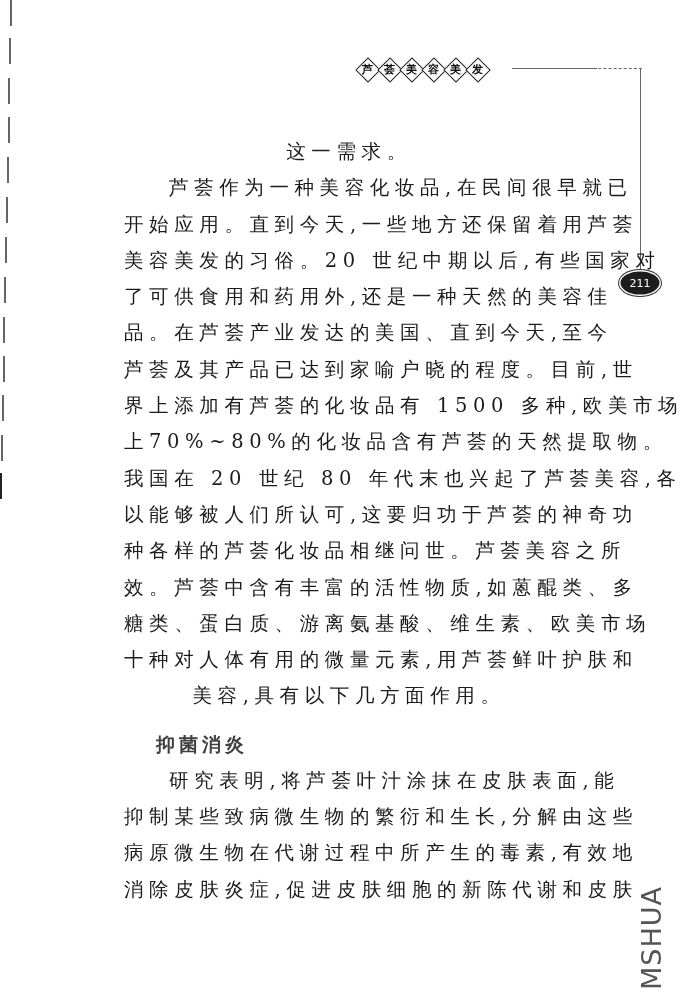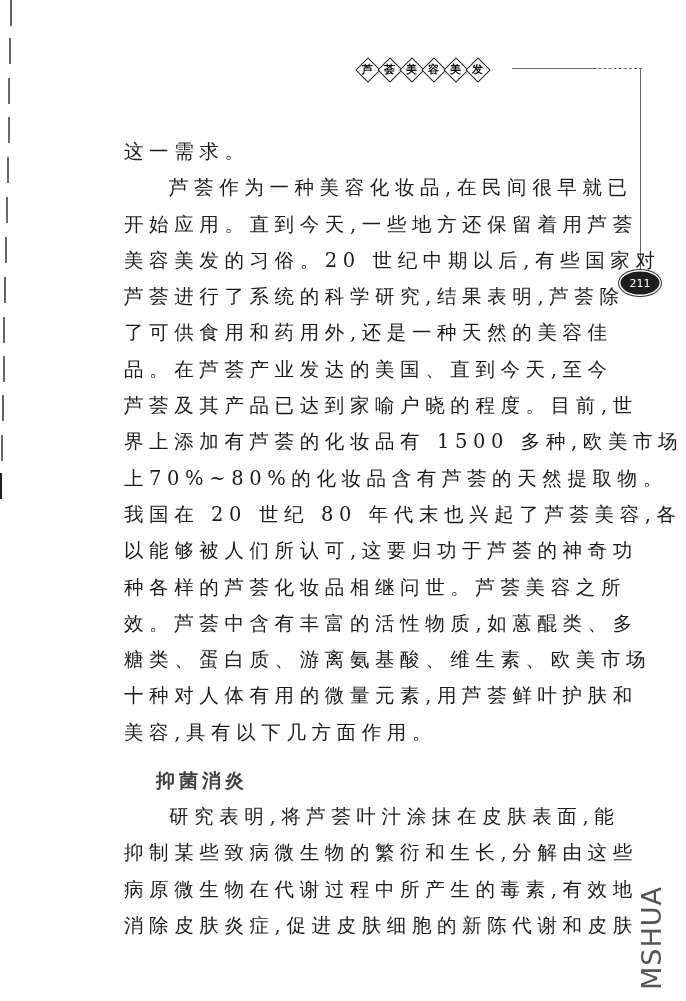--- a/index.html
+++ b/index.html
@@ -28,21 +28,21 @@
   .page-badge {
     position: absolute; left: 619px; top: 270px; width: 42px; height: 26px;
     border-radius: 50%; background: #1d1d1d; color: #fff;
     display: flex; align-items: center; justify-content: center;
     font-size: 11px; font-weight: normal; font-family: "DejaVu Sans", sans-serif;
     box-shadow: 0 0 0 1.5px #fff inset, 0 0 0 1px #333;
   }
   .content { position: absolute; left: 124px; top: 134px; width: 450px; }
   .line {
     font-size: 19.5px; line-height: 36.3px; height: 36.3px; white-space: nowrap;
-    letter-spacing: 5.6px; color: #1c1c1c;
+    letter-spacing: 5.6px; color: #1c1c1c; text-align: center;
   }
   .line.indent { padding-left: 45px; }
   .section-title {
     margin-top: 10px; padding-left: 32px; font-size: 19px; font-weight: bold;
     line-height: 38px; height: 38px; letter-spacing: 4px; color: #404040;
   }
   .watermark {
     position: absolute; left: 636px; top: 990px; transform-origin: left top; transform: rotate(-90deg);
     font-family: "DejaVu Sans", sans-serif; font-size: 27px; color: #555; letter-spacing: 1px;
   }
@@ -91,21 +91,20 @@
 <div class="rule-h2"></div>
 <div class="rule-v"></div>
 <div class="page-badge">211</div>
 
 <div class="content">
   <div class="line">这一需求。</div>
 
   <div class="line indent">芦荟作为一种美容化妆品,在民间很早就已</div>
   <div class="line">开始应用。直到今天,一些地方还保留着用芦荟</div>
   <div class="line">美容美发的习俗。20 世纪中期以后,有些国家对</div>
-  <div class="line">芦荟进行了系统的科学研究,结果表明,芦荟除</div>
   <div class="line">了可供食用和药用外,还是一种天然的美容佳</div>
   <div class="line">品。在芦荟产业发达的美国、直到今天,至今</div>
   <div class="line">芦荟及其产品已达到家喻户晓的程度。目前,世</div>
   <div class="line">界上添加有芦荟的化妆品有 1500 多种,欧美市场</div>
   <div class="line">上70%~80%的化妆品含有芦荟的天然提取物。</div>
   <div class="line">我国在 20 世纪 80 年代末也兴起了芦荟美容,各</div>
   <div class="line">以能够被人们所认可,这要归功于芦荟的神奇功</div>
   <div class="line">种各样的芦荟化妆品相继问世。芦荟美容之所</div>
   <div class="line">效。芦荟中含有丰富的活性物质,如蒽醌类、多</div>
   <div class="line">糖类、蛋白质、游离氨基酸、维生素、欧美市场</div>

